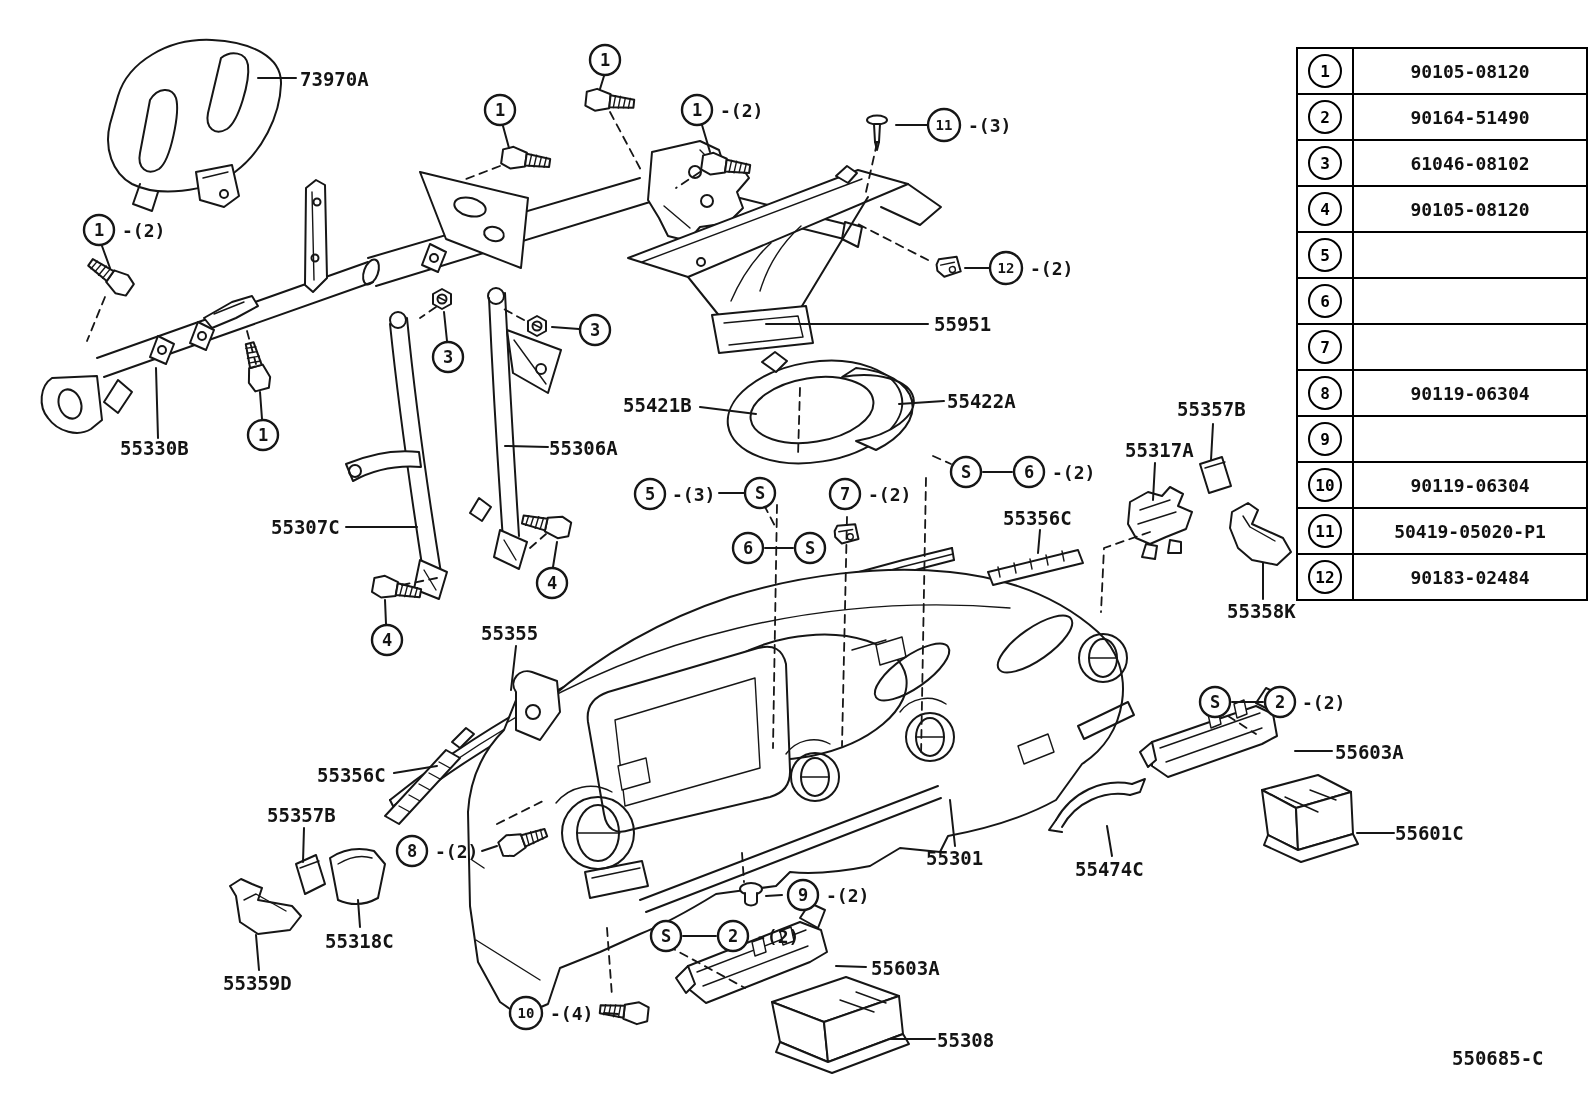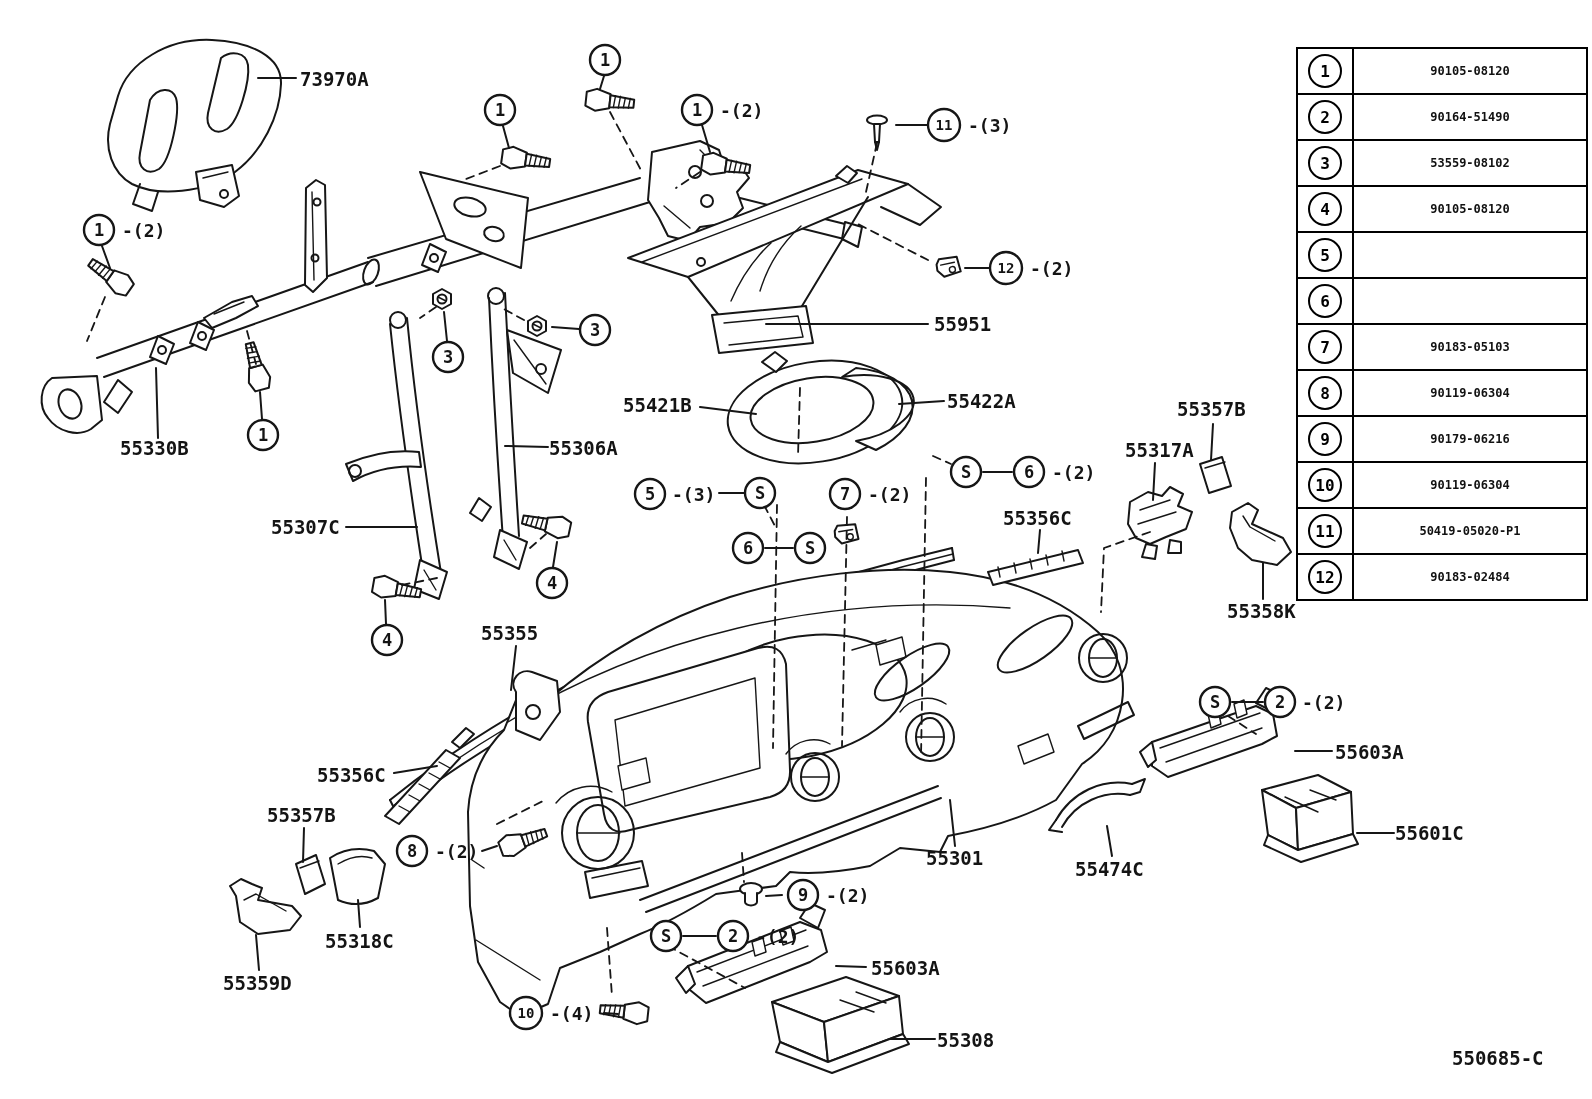--- a/index.html
+++ b/index.html
@@ -18,21 +18,21 @@
   svg .dash{stroke-dasharray:8 6;stroke-width:1.8;}
   svg .thin{stroke-width:1.4;}
   
   .legend{position:absolute;left:1296px;top:47px;width:288px;border:2px solid #000;background:#fff;}
   .legend-row{display:flex;height:44px;border-bottom:2px solid #000;}
   .legend-row:last-child{border-bottom:none;}
   .legend-num{width:54px;border-right:2px solid #000;display:flex;align-items:center;justify-content:center;}
   .legend-num .circ{width:30px;height:30px;border:2px solid #000;border-radius:50%;
         display:flex;align-items:center;justify-content:center;font-size:16px;font-weight:bold;}
   .legend-code{flex:1;display:flex;align-items:center;justify-content:center;
-        font-size:12px;font-weight:bold;letter-spacing:0;color:#111;}
+        font-size:18px;font-weight:bold;letter-spacing:0;color:#111;}
 </style>
 </head>
 <body>
 
 <div class="wrap">
 
 <svg width="1592" height="1099" viewBox="0 0 1592 1099">
 
   <defs>
     <g id="bolt">
@@ -545,21 +545,21 @@
     <div class="legend-row">
       <div class="legend-num">
           <span class="circ">2</span>
         </div>
       <div class="legend-code">90164-51490</div>
     </div>
     <div class="legend-row">
       <div class="legend-num">
           <span class="circ">3</span>
         </div>
-      <div class="legend-code">53559-08102</div>
+      <div class="legend-code">61046-08102</div>
     </div>
     <div class="legend-row">
       <div class="legend-num">
           <span class="circ">4</span>
         </div>
       <div class="legend-code">90105-08120</div>
     </div>
     <div class="legend-row">
       <div class="legend-num">
           <span class="circ">5</span>
@@ -567,33 +567,31 @@
     </div>
     <div class="legend-row">
       <div class="legend-num">
           <span class="circ">6</span>
         </div>
     </div>
     <div class="legend-row">
       <div class="legend-num">
           <span class="circ">7</span>
         </div>
-      <div class="legend-code">90183-05103</div>
     </div>
     <div class="legend-row">
       <div class="legend-num">
           <span class="circ">8</span>
         </div>
       <div class="legend-code">90119-06304</div>
     </div>
     <div class="legend-row">
       <div class="legend-num">
           <span class="circ">9</span>
         </div>
-      <div class="legend-code">90179-06216</div>
     </div>
     <div class="legend-row">
       <div class="legend-num">
           <span class="circ">10</span>
         </div>
       <div class="legend-code">90119-06304</div>
     </div>
     <div class="legend-row">
       <div class="legend-num">
           <span class="circ">11</span>

